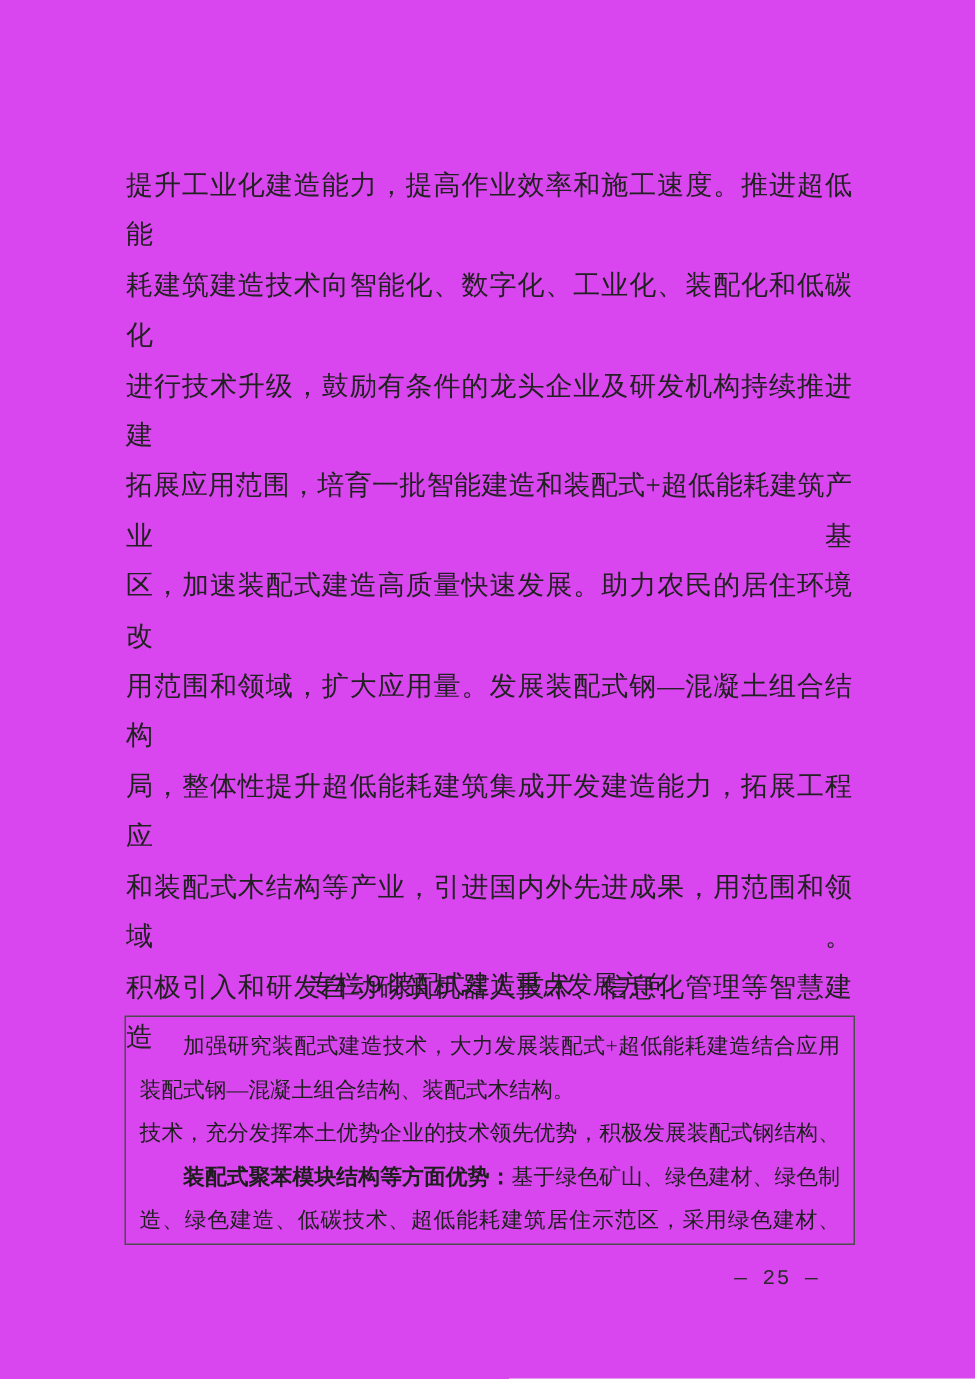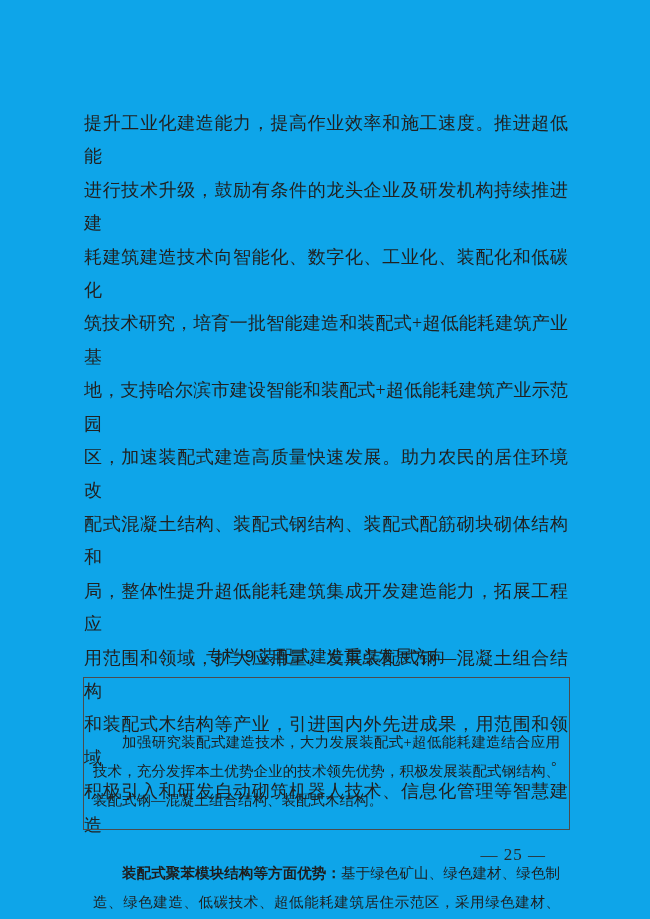--- a/index.html
+++ b/index.html
@@ -1,21 +1,21 @@
 <!DOCTYPE html>
 <html><head>
 <meta charset="utf-8">
 <style>
   * { margin: 0; padding: 0; box-sizing: border-box; }
   html, body { background: #e9e9e9; }
   .page {
     position: relative;
     width: 650px;
     height: 919px;
-    background: #0ea5e9;
+    background: #d946ef;
     color: #212121;
     font-family: "Liberation Serif", "DejaVu Serif", serif;
     overflow: hidden;
   }
   .body-text {
     position: absolute;
     left: 84px;
     top: 107px;
     width: 484px;
     font-size: 18px;
@@ -40,56 +40,55 @@
     top: 677px;
     width: 487px;
     height: 153px;
     border: 1px solid #4c4c4c;
     padding: 6px 9px 0 9px;
     font-size: 14.5px;
     line-height: 29px;
     color: #1e1e1e;
   }
   .xline { }
-  .indent { text-indent: 2em; margin-top: 44px; }
+  .indent { text-indent: 2em; }
   .lead { font-weight: bold; }
   .page-number {
     position: absolute;
     top: 845px;
     right: 104px;
-    font-size: 17px;
+    font-size: 14px;
     letter-spacing: 1px;
     color: #2a2a2a;
+    font-family: Liberation Mono, monospace;
   }
 </style>
 </head>
 <body>
 
 <div class="page">
 
   <section class="body-text">
     <div class="bline j">提升工业化建造能力，提高作业效率和施工速度。推进超低能</div>
+    <div class="bline j">耗建筑建造技术向智能化、数字化、工业化、装配化和低碳化</div>
     <div class="bline j">进行技术升级，鼓励有条件的龙头企业及研发机构持续推进建</div>
-    <div class="bline j">耗建筑建造技术向智能化、数字化、工业化、装配化和低碳化</div>
-    <div class="bline j">筑技术研究，培育一批智能建造和装配式+超低能耗建筑产业基</div>
-    <div class="bline j">地，支持哈尔滨市建设智能和装配式+超低能耗建筑产业示范园</div>
+    <div class="bline j">拓展应用范围，培育一批智能建造和装配式+超低能耗建筑产业基</div>
     <div class="bline j">区，加速装配式建造高质量快速发展。助力农民的居住环境改</div>
-    <div class="bline j">配式混凝土结构、装配式钢结构、装配式配筋砌块砌体结构和</div>
+    <div class="bline j">用范围和领域，扩大应用量。发展装配式钢—混凝土组合结构</div>
     <div class="bline j">局，整体性提升超低能耗建筑集成开发建造能力，拓展工程应</div>
-    <div class="bline j">用范围和领域，扩大应用量。发展装配式钢—混凝土组合结构</div>
     <div class="bline j">和装配式木结构等产业，引进国内外先进成果，用范围和领域。</div>
     <div class="bline j">积极引入和研发自动砌筑机器人技术、信息化管理等智慧建造</div>
 
   </section>
 
   <h2 class="panel-title">专栏 9 装配式建造重点发展方向</h2>
 
   <section class="panel-box">
     <div class="xline j indent">加强研究装配式建造技术，大力发展装配式+超低能耗建造结合应用</div>
+    <div class="xline">装配式钢—混凝土组合结构、装配式木结构。</div>
     <div class="xline j">技术，充分发挥本土优势企业的技术领先优势，积极发展装配式钢结构、</div>
-    <div class="xline">装配式钢—混凝土组合结构、装配式木结构。</div>
     <div class="xline j indent"><span class="lead">装配式聚苯模块结构等方面优势：</span><span>基于绿色矿山、绿色建材、绿色制</span></div>
     <div class="xline j">造、绿色建造、低碳技术、超低能耗建筑居住示范区，采用绿色建材、</div>
   </section>
 
   <div class="page-number">— 25 —</div>
 
 </div>
 
 </body></html>

